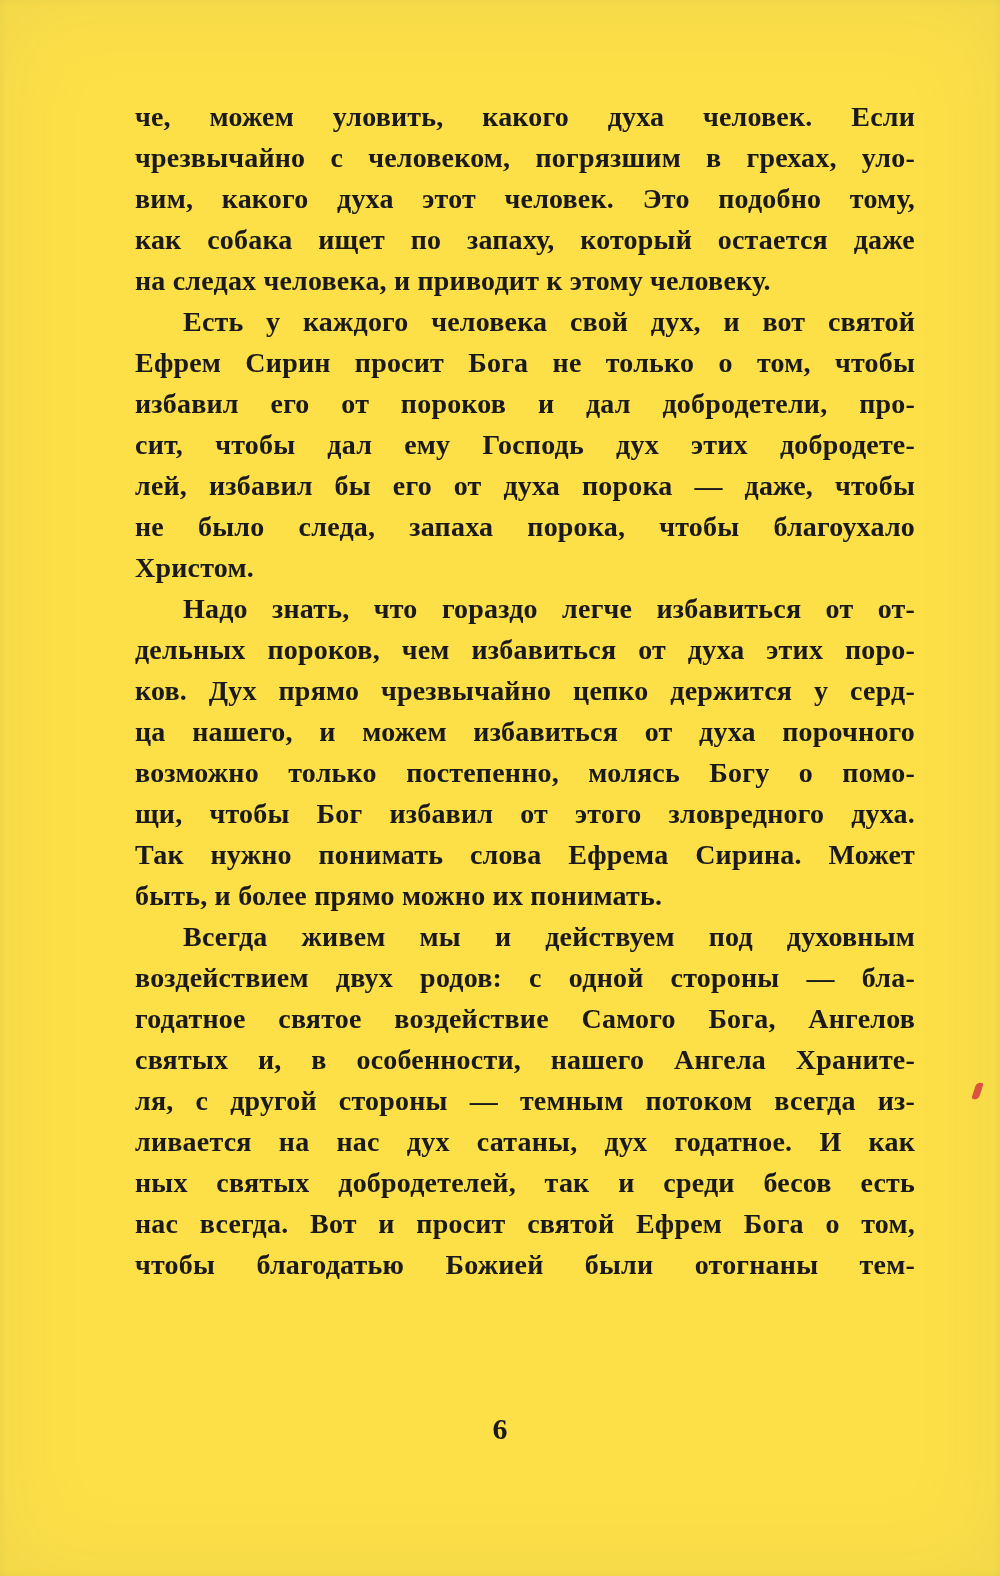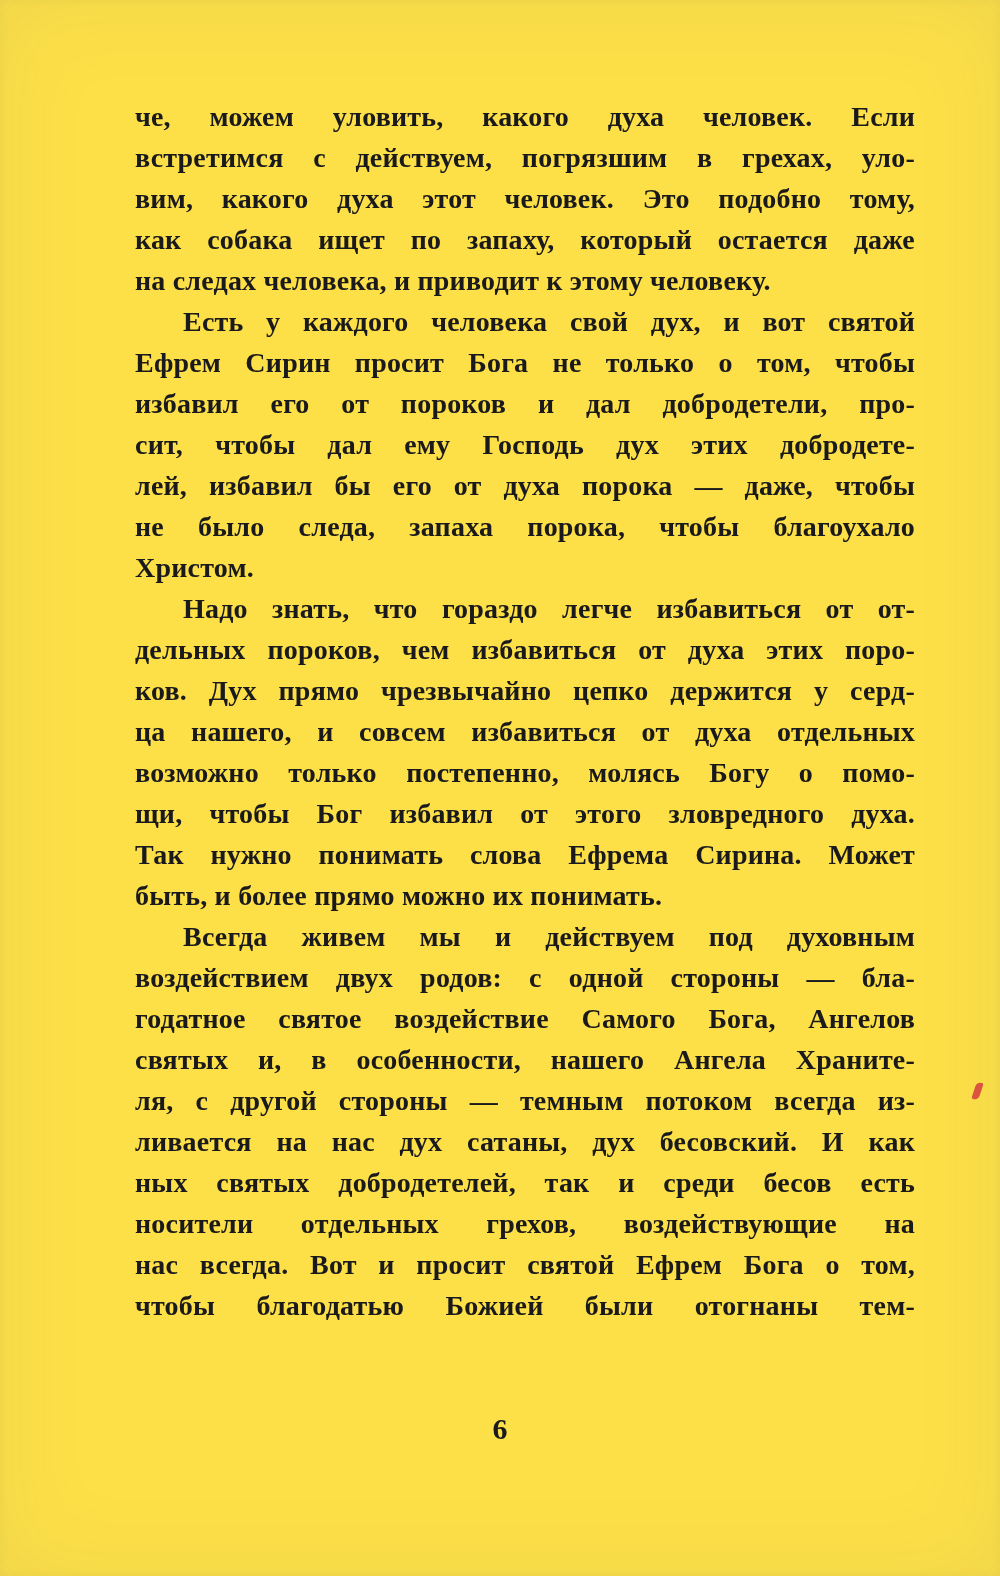--- a/index.html
+++ b/index.html
@@ -62,52 +62,51 @@
     opacity: 0.9;
   }
 </style>
 </head>
 <body>
 
 <div class="scan-page">
   <div class="text-block" id="text-block">
       <div class="para">
         <div class="line">че, можем уловить, какого духа человек. Если</div>
-        <div class="line">встретимся с действуем, погрязшим в грехах, уло-</div>
+        <div class="line">чрезвычайно с человеком, погрязшим в грехах, уло-</div>
         <div class="line">вим, какого духа этот человек. Это подобно тому,</div>
         <div class="line">как собака ищет по запаху, который остается даже</div>
         <div class="line lastline">на следах человека, и приводит к этому человеку.</div>
       </div>
       <div class="para">
         <div class="line firstline-indent">Есть у каждого человека свой дух, и вот святой</div>
         <div class="line">Ефрем Сирин просит Бога не только о том, чтобы</div>
         <div class="line">избавил его от пороков и дал добродетели, про-</div>
         <div class="line">сит, чтобы дал ему Господь дух этих добродете-</div>
         <div class="line">лей, избавил бы его от духа порока — даже, чтобы</div>
         <div class="line">не было следа, запаха порока, чтобы  благоухало</div>
         <div class="line lastline">Христом.</div>
       </div>
       <div class="para">
         <div class="line firstline-indent">Надо знать, что гораздо легче избавиться от от-</div>
         <div class="line">дельных пороков, чем избавиться от духа этих поро-</div>
         <div class="line">ков. Дух прямо чрезвычайно цепко держится у серд-</div>
-        <div class="line">ца нашего, и совсем избавиться от духа отдельных</div>
+        <div class="line">ца нашего, и можем избавиться от духа порочного</div>
         <div class="line">возможно только постепенно, молясь Богу о помо-</div>
         <div class="line">щи, чтобы Бог избавил от этого зловредного духа.</div>
         <div class="line">Так нужно понимать слова Ефрема Сирина. Может</div>
         <div class="line lastline">быть, и более прямо можно их понимать.</div>
       </div>
       <div class="para">
         <div class="line firstline-indent">Всегда живем мы и действуем под духовным</div>
         <div class="line">воздействием двух родов: с одной стороны — бла-</div>
         <div class="line">годатное святое воздействие Самого Бога, Ангелов</div>
         <div class="line">святых и, в особенности, нашего Ангела Храните-</div>
         <div class="line">ля, с другой стороны — темным потоком всегда из-</div>
-        <div class="line">ливается на нас дух сатаны, дух бесовский. И как</div>
+        <div class="line">ливается на нас дух сатаны, дух годатное. И как</div>
         <div class="line">ных святых добродетелей, так и среди бесов есть</div>
-        <div class="line">носители отдельных грехов, воздействующие на</div>
         <div class="line">нас всегда. Вот и просит святой Ефрем Бога о том,</div>
         <div class="line">чтобы благодатью Божией были отогнаны тем-</div>
       </div>
     </div>
   <div class="page-number">6</div>
   <div class="red-artifact"></div>
 </div>
 
 </body></html>

